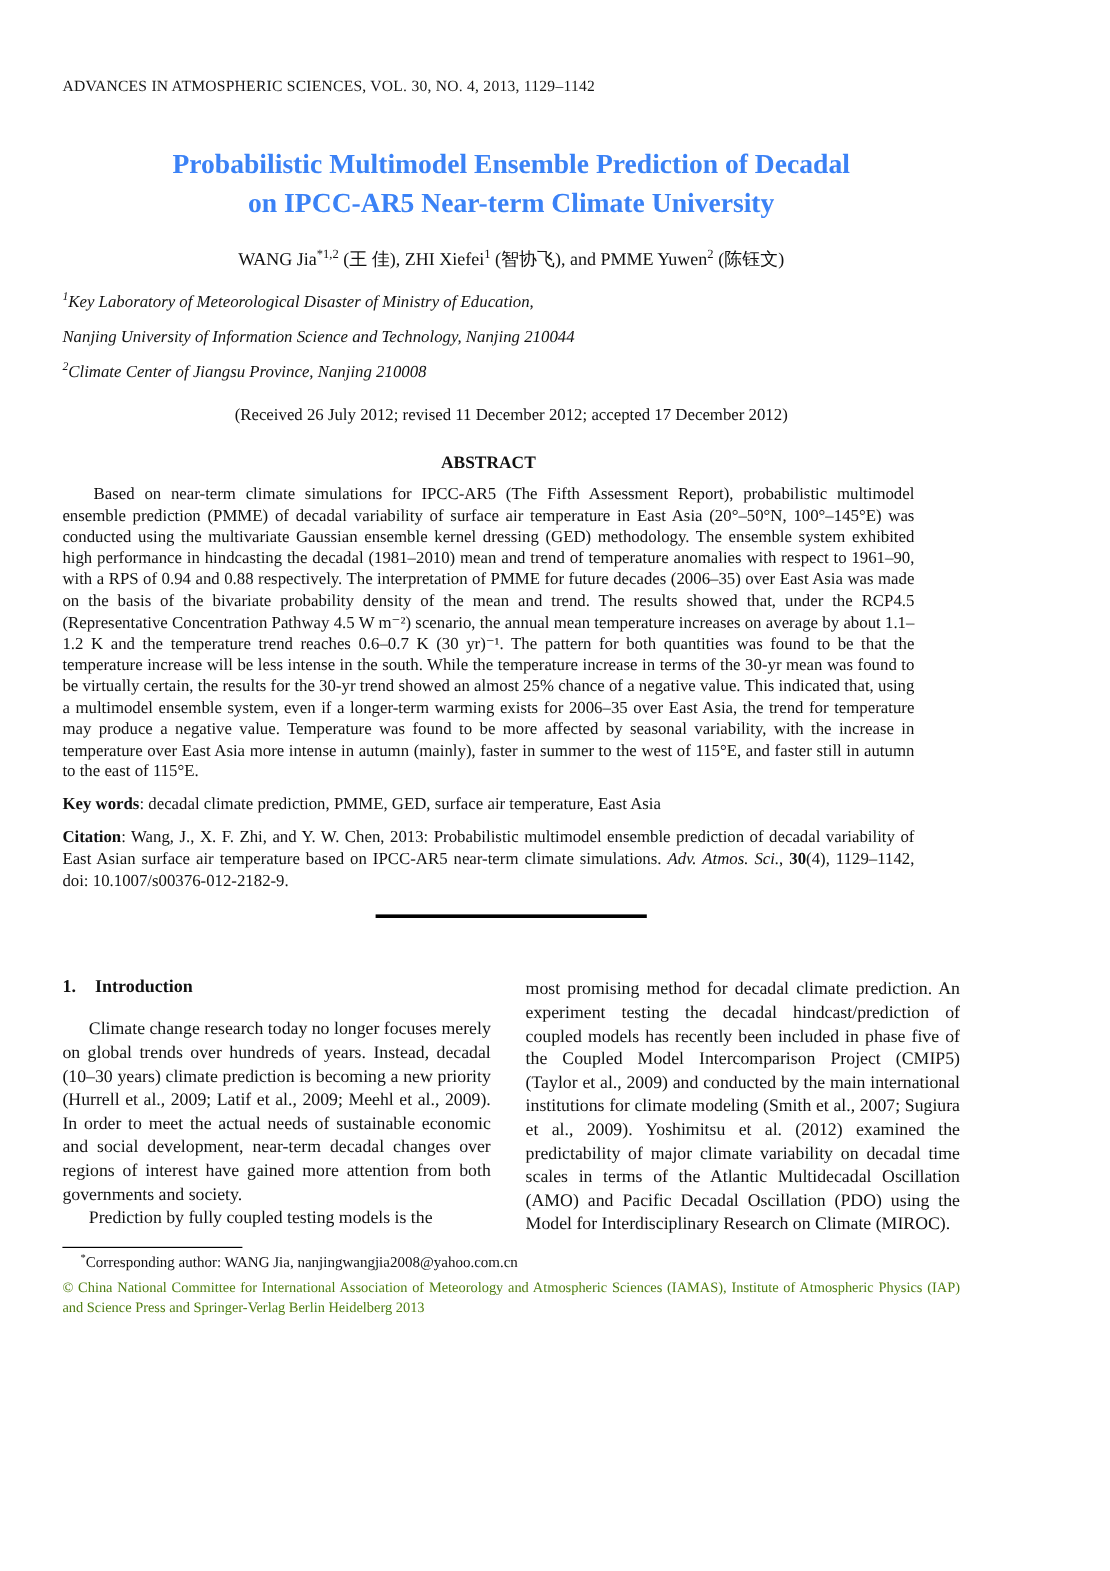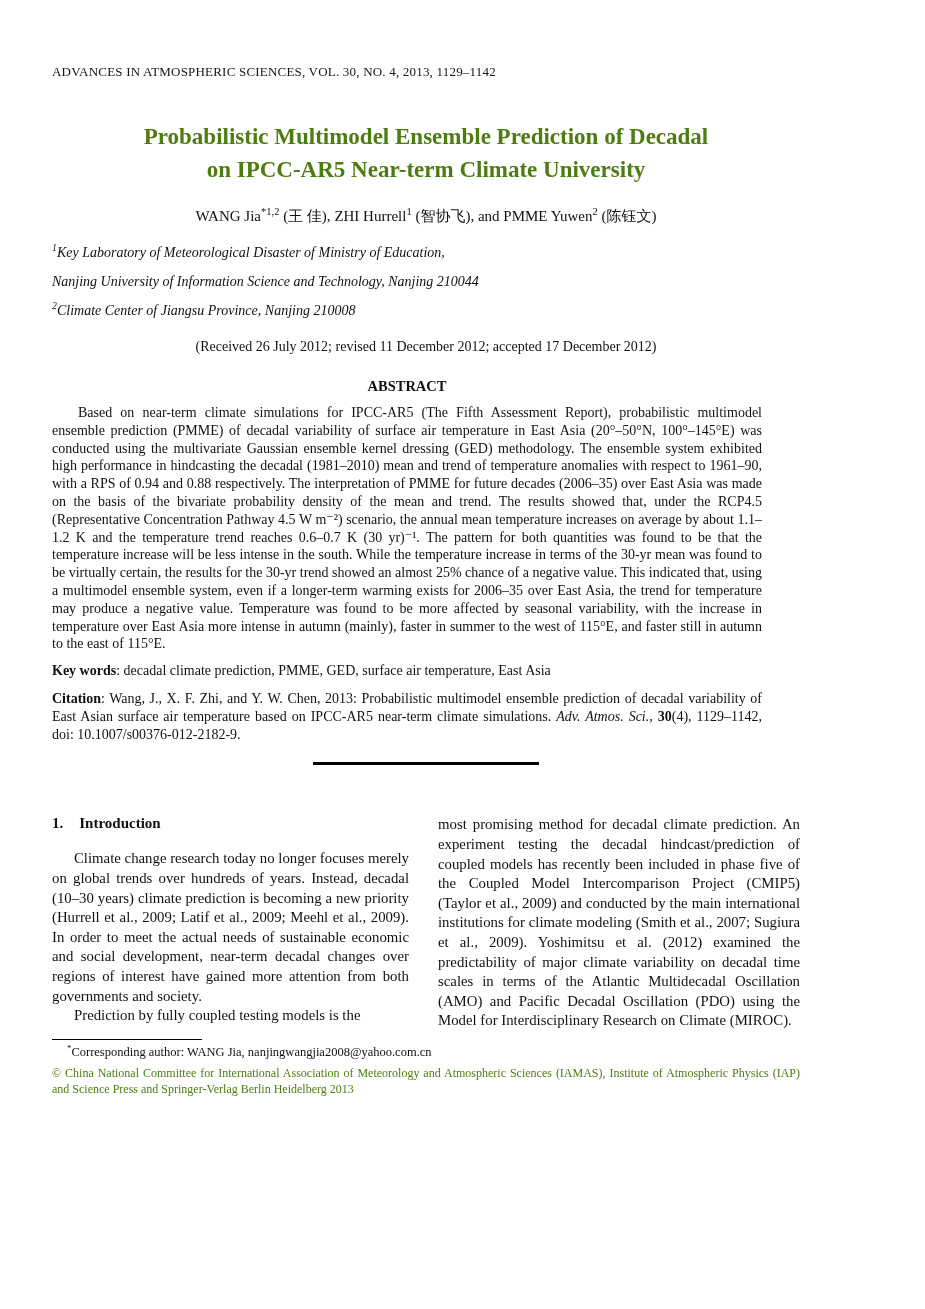--- a/index.html
+++ b/index.html
@@ -7,21 +7,21 @@
     width:925px;height:1309px;background:#ffffff;color:#111;
     font-family:"Liberation Serif","DejaVu Serif",serif;
     overflow:hidden;
   }
   .content{width:748px;margin-left:52px;padding-top:64px;}
   .journal-header{
     font-size:13px;letter-spacing:.2px;color:#151515;
   }
   .title{
     margin:40px 0 0 0;font-size:23px;font-weight:bold;line-height:33px;
-    text-align:center;color:#4d7c0f;
+    text-align:center;color:#3b82f6;
   }
   .title .tline{display:block;}
   .authors{margin-top:21px;text-align:center;font-size:15px;}
   .authors sup,.affil sup{font-size:70%;vertical-align:super;line-height:0;}
   .cjk{font-family:"Liberation Serif","DejaVu Serif",serif;}
   .affil-block{margin-top:19px;}
   .affil{text-align:left;font-style:italic;font-size:14px;margin-top:13px;}
   .affil:first-child{margin-top:0;}
   .received{margin-top:20px;text-align:center;font-size:14px;}
   .abstract-wrap{width:710px;margin-top:23px;}
@@ -62,21 +62,21 @@
 <div class="content">
 
   <div class="journal-header">ADVANCES IN ATMOSPHERIC SCIENCES, VOL. 30, NO. 4, 2013, 1129–1142</div>
 
   <h1 class="title">
     <span class="tline">Probabilistic Multimodel Ensemble Prediction of Decadal</span>
     <span class="tline">on IPCC-AR5 Near-term Climate University</span>
   </h1>
 
   <div class="authors">
-    <span>WANG Jia</span><sup>*1,2</sup><span class="cjk"> (王 佳), </span><span>ZHI Hurrell</span><sup>1</sup><span class="cjk"> (智协飞), and </span><span>PMME Yuwen</span><sup>2</sup><span class="cjk"> (陈钰文)</span>
+    <span>WANG Jia</span><sup>*1,2</sup><span class="cjk"> (王 佳), </span><span>ZHI Xiefei</span><sup>1</sup><span class="cjk"> (智协飞), and </span><span>PMME Yuwen</span><sup>2</sup><span class="cjk"> (陈钰文)</span>
   </div>
 
   <div class="affil-block">
     <div class="affil"><sup>1</sup><span>Key Laboratory of Meteorological Disaster of Ministry of Education,</span></div>
     <div class="affil">Nanjing University of Information Science and Technology, Nanjing 210044</div>
     <div class="affil"><sup>2</sup><span>Climate Center of Jiangsu Province, Nanjing 210008</span></div>
   </div>
 
   <div class="received">(Received 26 July 2012; revised 11 December 2012; accepted 17 December 2012)</div>
 

